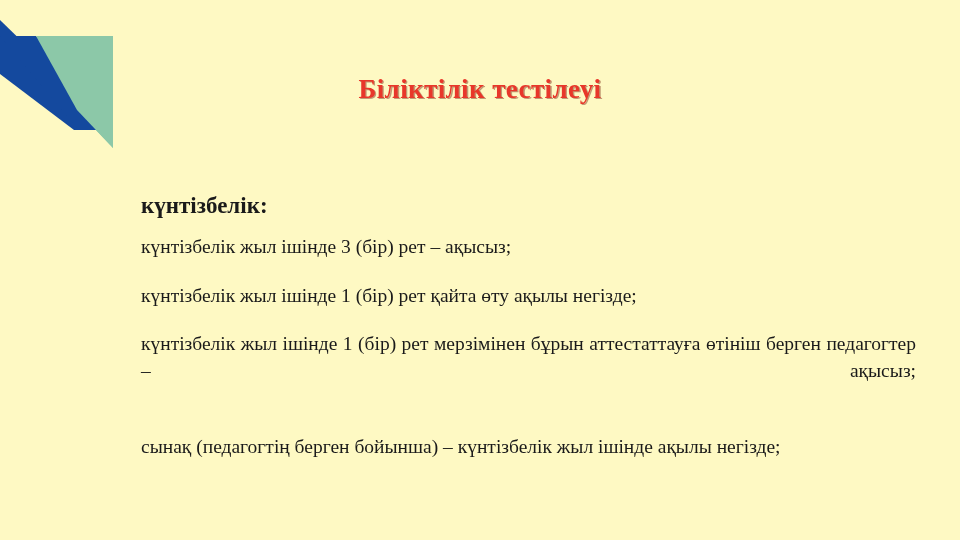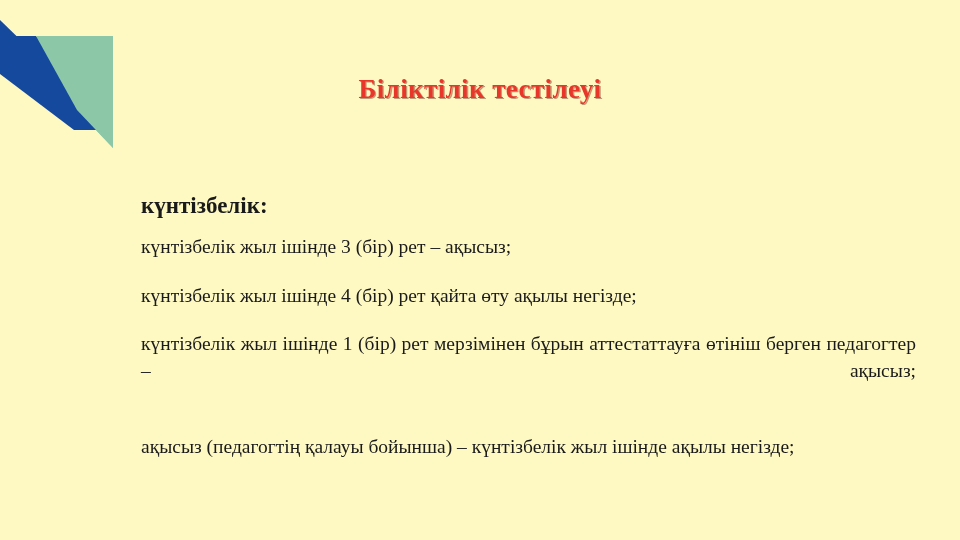--- a/index.html
+++ b/index.html
@@ -107,18 +107,18 @@
     <polygon points="36,36 113,36 113,148 77,110" fill="#8CC8A8"></polygon>
   </svg>
 
   <div id="title-block">
     <span id="slide-title">Біліктілік тестілеуі</span>
   </div>
 
   <div id="body-block">
     <p class="lead">күнтізбелік:</p>
     <p class="para single">күнтізбелік жыл ішінде 3 (бір) рет – ақысыз;</p>
-    <p class="para single">күнтізбелік жыл ішінде 4 (бір) рет қайта өту ақылы негізде;</p>
+    <p class="para single">күнтізбелік жыл ішінде 1 (бір) рет қайта өту ақылы негізде;</p>
     <p class="para block-justify">күнтізбелік жыл ішінде 1 (бір) рет мерзімінен бұрын аттестаттауға өтініш берген педагогтер – ақысыз;</p>
-    <p class="para single">ақысыз (педагогтің қалауы бойынша) – күнтізбелік жыл ішінде ақылы негізде;</p>
+    <p class="para single">сынақ (педагогтің берген бойынша) – күнтізбелік жыл ішінде ақылы негізде;</p>
   </div>
 
 </div>
 
 </body></html>

